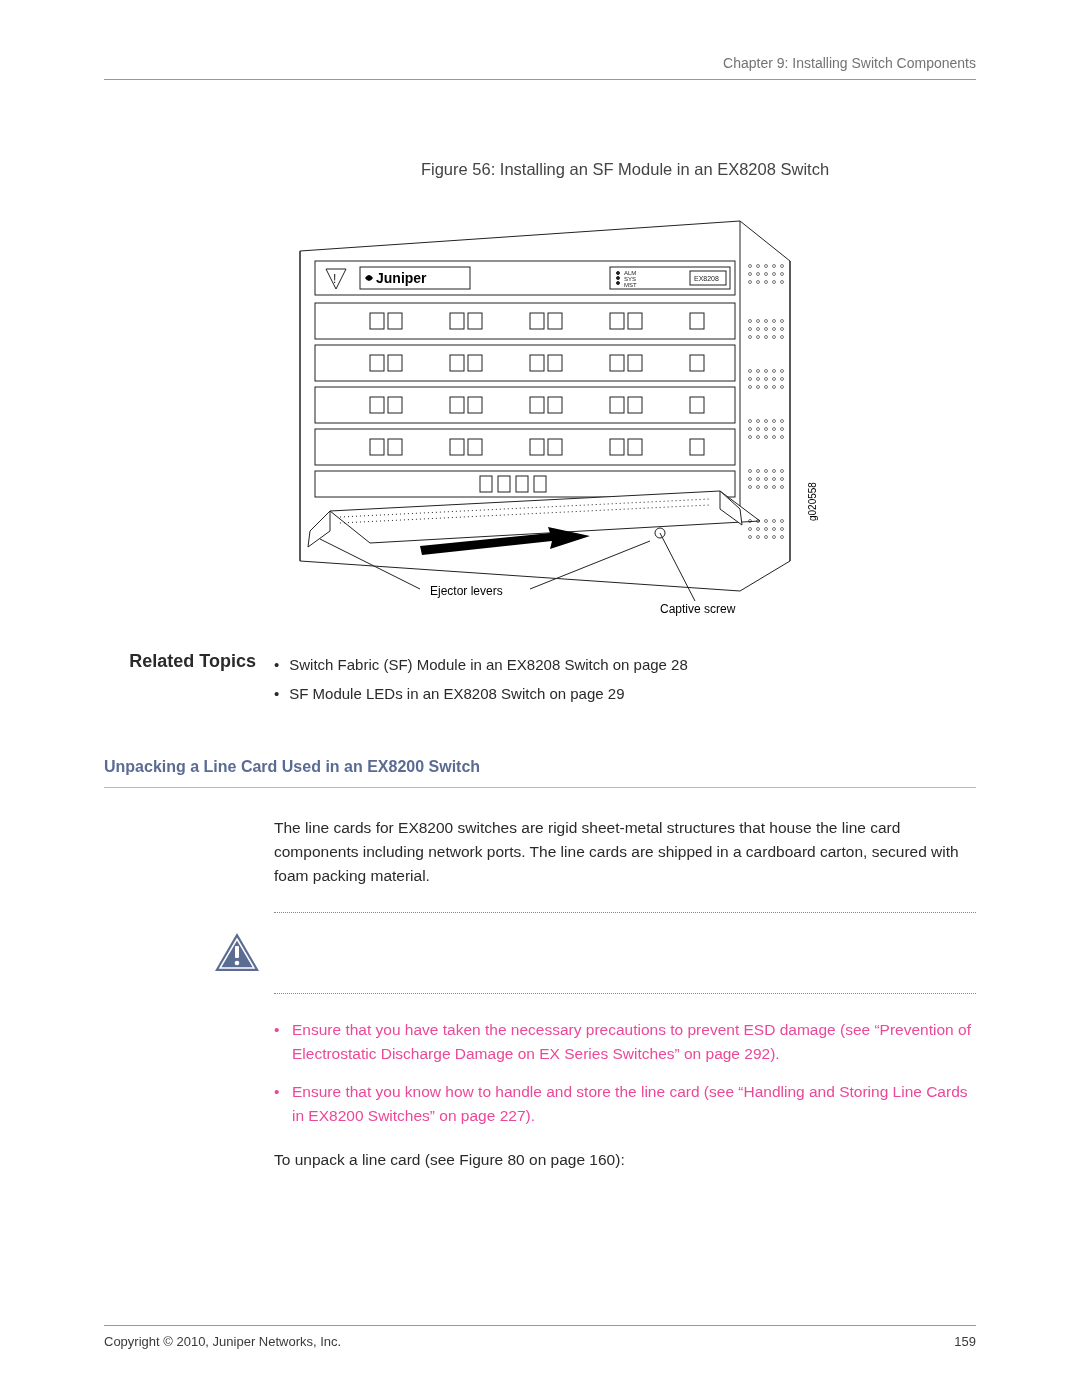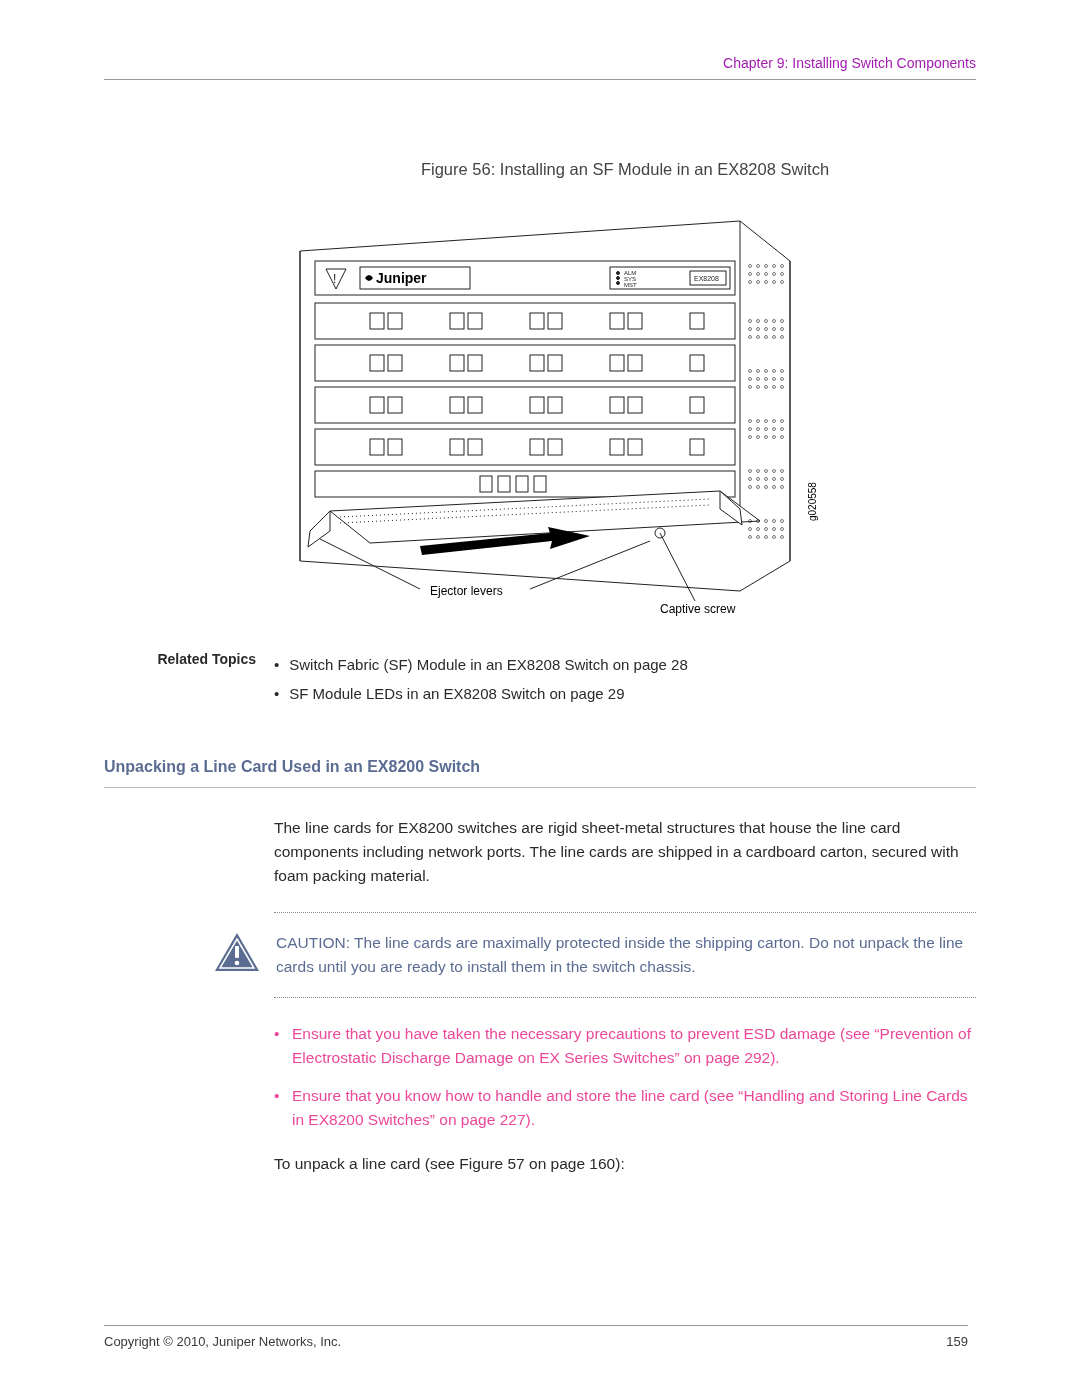--- a/index.html
+++ b/index.html
@@ -10,21 +10,21 @@
     width: 1080px;
     height: 1397px;
     position: relative;
   }
   .page {
     padding: 55px 104px 0 104px;
   }
   .chapter-header {
     text-align: right;
     font-size: 14px;
-    color: #a21caf;
+    color: #737373;
     padding-bottom: 8px;
     border-bottom: 1.5px solid #999;
     margin-bottom: 80px;
   }
   .figure-caption {
     text-align: center;
     font-size: 16.5px;
     color: #444;
     margin-bottom: 12px;
     margin-left: 170px;
@@ -39,21 +39,21 @@
   .related-block {
     display: flex;
     margin-top: 10px;
     margin-bottom: 50px;
   }
   .related-label {
     width: 170px;
     flex-shrink: 0;
     text-align: right;
     padding-right: 18px;
-    font-size: 14px;
+    font-size: 18px;
     font-weight: bold;
     color: #2a2a2a;
   }
   .related-list {
     list-style: none;
     font-size: 15px;
     color: #2a2a2a;
     line-height: 1.9;
   }
   .related-list li::before {
@@ -117,21 +117,21 @@
   .content-list li::before {
     content: "•";
     position: absolute;
     left: 0;
     top: 0;
   }
   .footer {
     position: absolute;
     bottom: 48px;
     left: 104px;
-    right: 112px;
+    right: 104px;
     border-top: 1.5px solid #999;
     padding-top: 8px;
     display: flex;
     justify-content: space-between;
     font-size: 13px;
     color: #3a3a3a;
     align-items: flex-end;
   }
 </style>
 </head>
@@ -373,31 +373,28 @@
 
     <div class="caution-block">
       <div class="caution-icon">
         <svg width="48" height="44" viewBox="0 0 48 44">
           <path d="M 24 2 L 46 40 L 2 40 Z" fill="#5b6c93"></path>
           <path d="M 24 8 L 41 37 L 7 37 Z" fill="none" stroke="#fff" stroke-width="1.5"></path>
           <rect x="22" y="15" width="4" height="12" fill="#fff" rx="1"></rect>
           <circle cx="24" cy="32" r="2.3" fill="#fff"></circle>
         </svg>
       </div>
-      <div class="caution-text">
-        <span class="caution-label">CAUTION:</span><span>The line cards are maximally protected inside the shipping carton. Do not unpack the line cards until you are ready to install them in the switch chassis.</span>
-      </div>
     </div>
 
 
     <ul class="content-list">
       <li>Ensure that you have taken the necessary precautions to prevent ESD damage (see “Prevention of Electrostatic Discharge Damage on EX Series Switches” on page 292).</li>
       <li>Ensure that you know how to handle and store the line card (see “Handling and Storing Line Cards in EX8200 Switches” on page 227).</li>
     </ul>
 
-    <p class="body-para">To unpack a line card (see Figure 57 on page 160):</p>
+    <p class="body-para">To unpack a line card (see Figure 80 on page 160):</p>
   </div>
 </div>
 
 <div class="footer">
   <span>Copyright © 2010, Juniper Networks, Inc.</span>
   <span>159</span>
 </div>
 
 </body></html>

